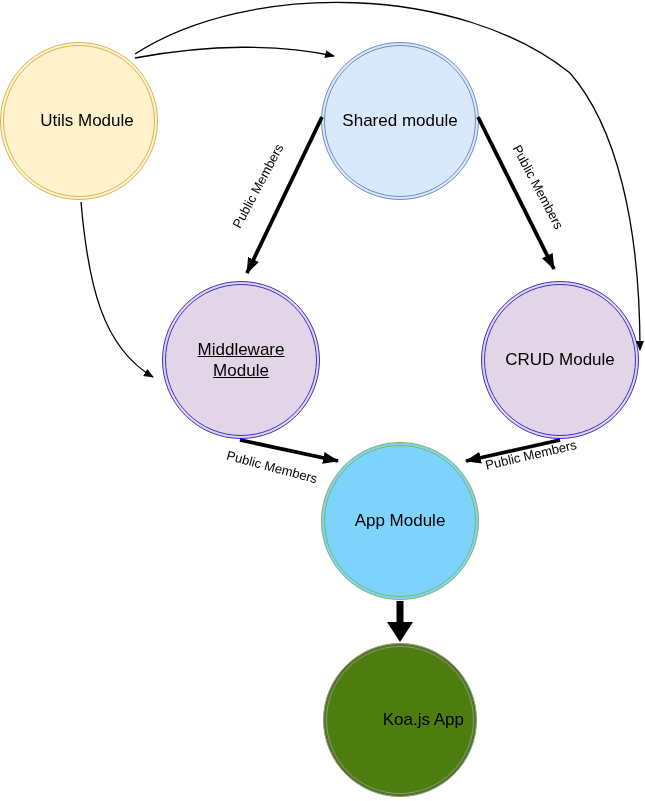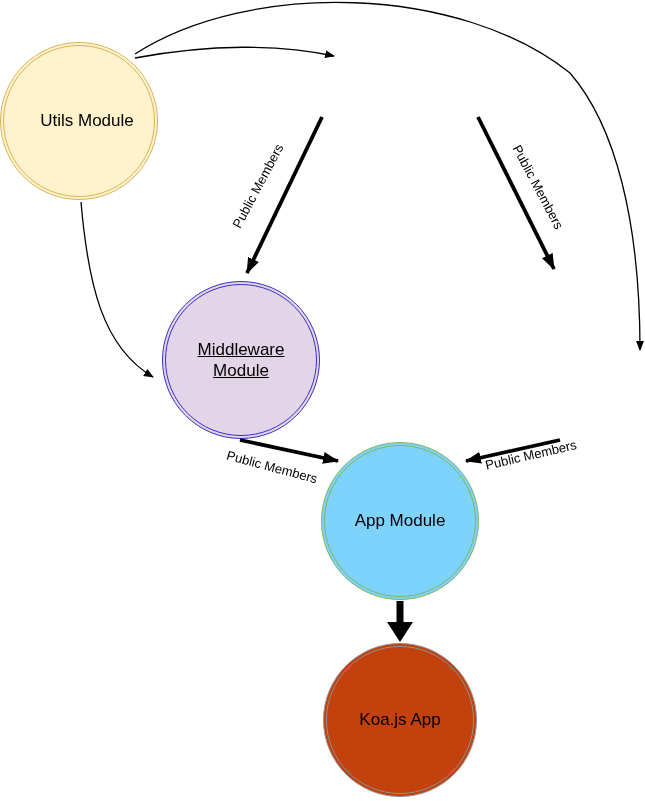--- a/index.html
+++ b/index.html
@@ -16,41 +16,47 @@
   .node::before {
     content:""; position:absolute; inset:2px; border-radius:50%;
     border:1.3px solid; border-color:inherit;
   }
   .node .lbl { width:128px; font-size:17px; line-height:1.25; position:relative; z-index:1; }
   #n-utils      { left:0px;   top:42px;  width:158px; height:158px; background:#FFF2CC; border:1.3px solid #D6B656;padding-left:16px; }
   #n-shared     { left:321px; top:42px;  width:158px; height:158px; background:#DAE8FC; border:1.3px solid #6C8EBF; }
   #n-middleware { left:162px; top:281px; width:158px; height:158px; background:#E1D5E7; border:1.3px solid #3B30C8;text-decoration:underline; }
   #n-crud       { left:481px; top:281px; width:158px; height:158px; background:#E1D5E7; border:1.3px solid #3B30C8; }
   #n-app        { left:321px; top:442px; width:158px; height:158px; background:#7dd3fc; border:1.3px solid #82B366; }
-  #n-koa        { left:323px; top:643px; width:154px; height:154px; background:#c2410c; border:1.3px solid #909090; }
+  #n-koa        { left:323px; top:643px; width:154px; height:154px; background:#4d7c0f; border:1.3px solid #909090;text-align:right; }
   svg.edges { position:absolute; inset:0; z-index:2; pointer-events:none; }
   .edge-label {
     position:absolute; z-index:3; font-size:13px; white-space:nowrap;
     transform-origin:center center;
   }
   #el-shared-mid  { left:258px; top:186px; transform:translate(-50%,-50%) rotate(-62deg); }
   #el-shared-crud { left:538px; top:187px; transform:translate(-50%,-50%) rotate(62deg); }
   #el-mid-app     { left:272px; top:467px; transform:translate(-50%,-50%) rotate(15deg); }
   #el-crud-app    { left:531px; top:455px; transform:translate(-50%,-50%) rotate(-13deg); }
 </style>
 </head>
 <body>
 
 <div class="canvas">
 
   <div class="node" id="n-utils">
     <span class="lbl">Utils Module</span>
   </div>
+  <div class="node" id="n-shared">
+    <span class="lbl">Shared module</span>
+  </div>
   <div class="node" id="n-middleware">
     <span class="lbl">Middleware Module</span>
+  </div>
+  <div class="node" id="n-crud">
+    <span class="lbl">CRUD Module</span>
   </div>
   <div class="node" id="n-app">
     <span class="lbl">App Module</span>
   </div>
   <div class="node" id="n-koa">
     <span class="lbl">Koa.js App</span>
   </div>
 
   <svg class="edges" width="645" height="801" viewBox="0 0 645 801">
     <defs>

